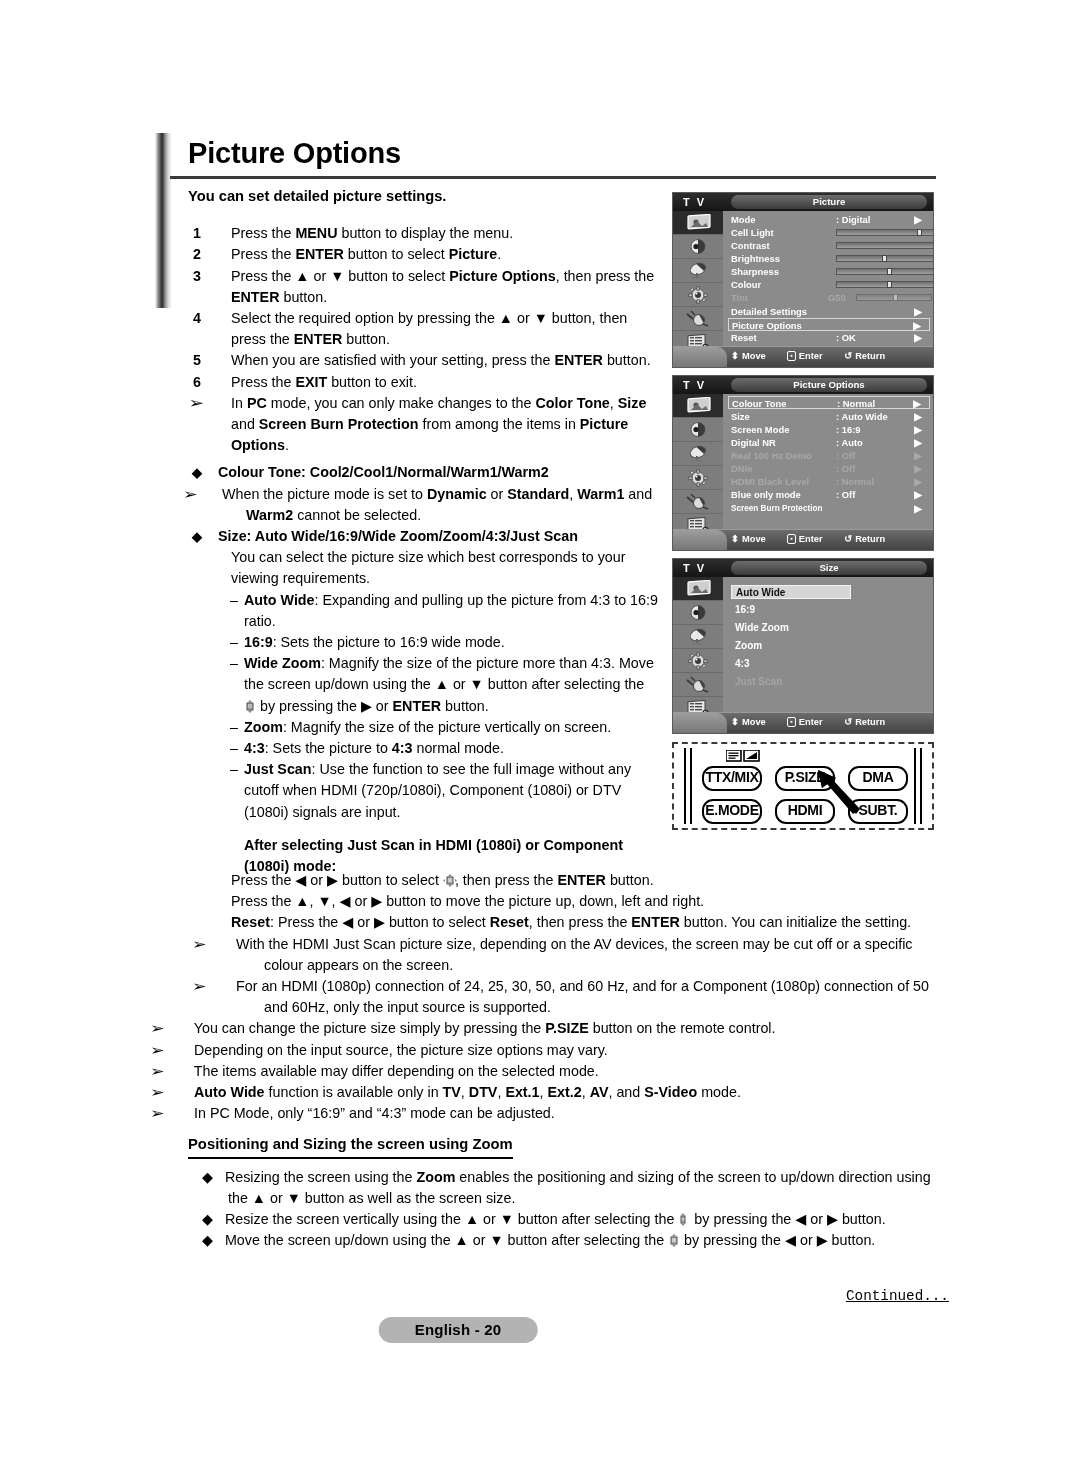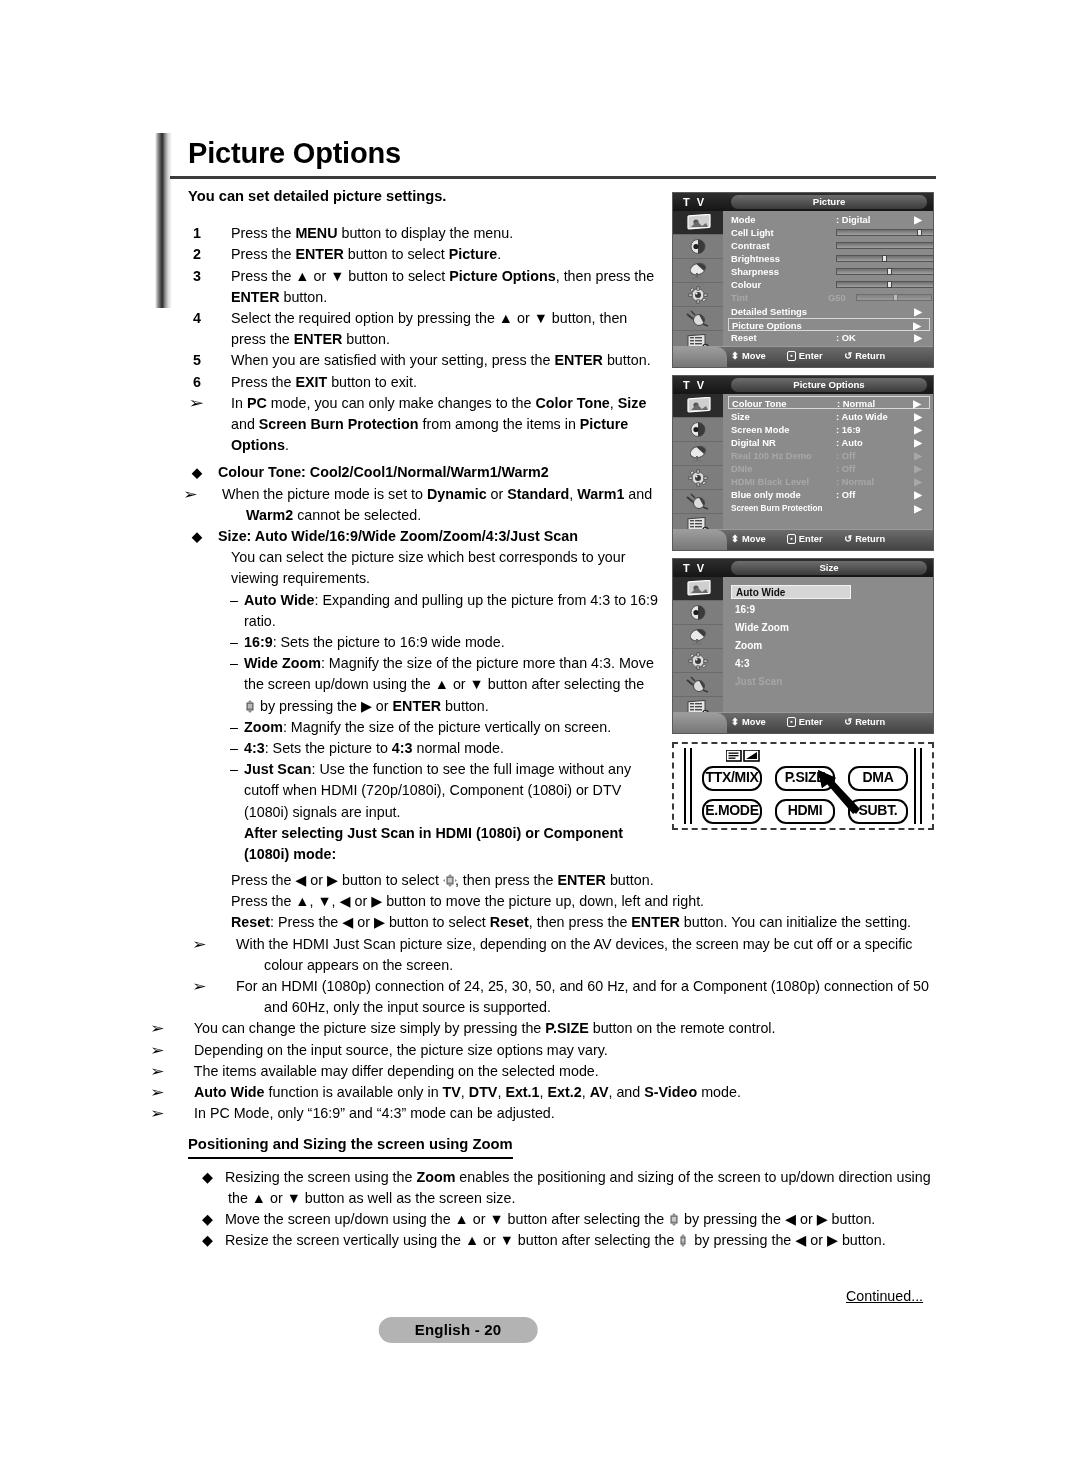--- a/index.html
+++ b/index.html
@@ -120,20 +120,21 @@
     position: absolute;
     left: 42px;
     top: 0;
   }
 
   .sub {
     padding-left: 43px;
   }
   .sub2 {
     padding-left: 56px;
+    margin-top: 12px;
   }
 
   .arrow-glyph {
     display: inline-block;
     transform: scaleX(1.25);
     font-size: 14px;
   }
 
   .zoomicon {
     display: inline-block;
@@ -151,20 +152,21 @@
     border-bottom: 2px solid #000;
     padding-bottom: 1px;
   }
 
   .continued {
     position: absolute;
     right: 0px;
     top: 1288px;
     font-size: 14.3px;
     text-decoration: underline;
+    font-family: Liberation Mono, monospace;
   }
 
   .footer {
     position: absolute;
     left: 50%;
     transform: translateX(-50%);
     top: 1317px;
     background: #b3b3b3;
     border-radius: 13px;
     padding: 4px 36px 5px 36px;
@@ -519,35 +521,35 @@
       <span class="heading-ul">Positioning and Sizing the screen using Zoom</span>
     </div>
     <div style="height:8px"></div>
 
     <div class="diamond-row" style="font-weight:normal;padding-left:40px;text-indent:-26px">
       <span>◆</span>
       <span>&nbsp;&nbsp;Resizing the screen using the <b>Zoom</b> enables the positioning and sizing of the screen to up/down direction using the ▲ or ▼ button as well as the screen size.</span>
     </div>
     <div class="diamond-row" style="font-weight:normal;padding-left:40px;text-indent:-26px">
       <span>◆</span>
+      <span>&nbsp;&nbsp;Resize the screen vertically using the ▲ or ▼ button after selecting the <span class="zoomicon"><svg width="10" height="13" viewBox="0 0 10 13">
+              <rect x="3" y="3" width="4" height="7" fill="#aaa" stroke="#555"></rect>
+              <path d="M5 0 L7 2.4 H3 Z" fill="#888"></path>
+              <path d="M5 13 L7 10.6 H3 Z" fill="#888"></path>
+              <rect x="3.8" y="5.5" width="2.4" height="1" fill="#eee"></rect>
+            </svg></span> by pressing the ◀ or ▶ button.</span>
+    </div>
+    <div class="diamond-row" style="font-weight:normal;padding-left:40px;text-indent:-26px">
+      <span>◆</span>
       <span>&nbsp;&nbsp;Move the screen up/down using the ▲ or ▼ button after selecting the <span class="zoomicon"><svg width="12" height="13" viewBox="0 0 12 13">
               <rect x="3" y="3" width="6" height="7" fill="#aaa" stroke="#555"></rect>
               <path d="M6 0 L8.4 2.4 H3.6 Z" fill="#888"></path>
               <path d="M6 13 L8.4 10.6 H3.6 Z" fill="#888"></path>
               <rect x="4" y="4.5" width="4" height="1" fill="#eee"></rect>
               <rect x="4" y="6.5" width="4" height="1" fill="#eee"></rect>
-            </svg></span> by pressing the ◀ or ▶ button.</span>
-    </div>
-    <div class="diamond-row" style="font-weight:normal;padding-left:40px;text-indent:-26px">
-      <span>◆</span>
-      <span>&nbsp;&nbsp;Resize the screen vertically using the ▲ or ▼ button after selecting the <span class="zoomicon"><svg width="10" height="13" viewBox="0 0 10 13">
-              <rect x="3" y="3" width="4" height="7" fill="#aaa" stroke="#555"></rect>
-              <path d="M5 0 L7 2.4 H3 Z" fill="#888"></path>
-              <path d="M5 13 L7 10.6 H3 Z" fill="#888"></path>
-              <rect x="3.8" y="5.5" width="2.4" height="1" fill="#eee"></rect>
             </svg></span> by pressing the ◀ or ▶ button.</span>
     </div>
   </div>
 
   <div class="continued" style="left:846px">Continued...</div>
 
   <div class="footer">English - 20</div>
 
   <div class="osd" style="left:672px; top:192px;">
     <div class="osd-top">

